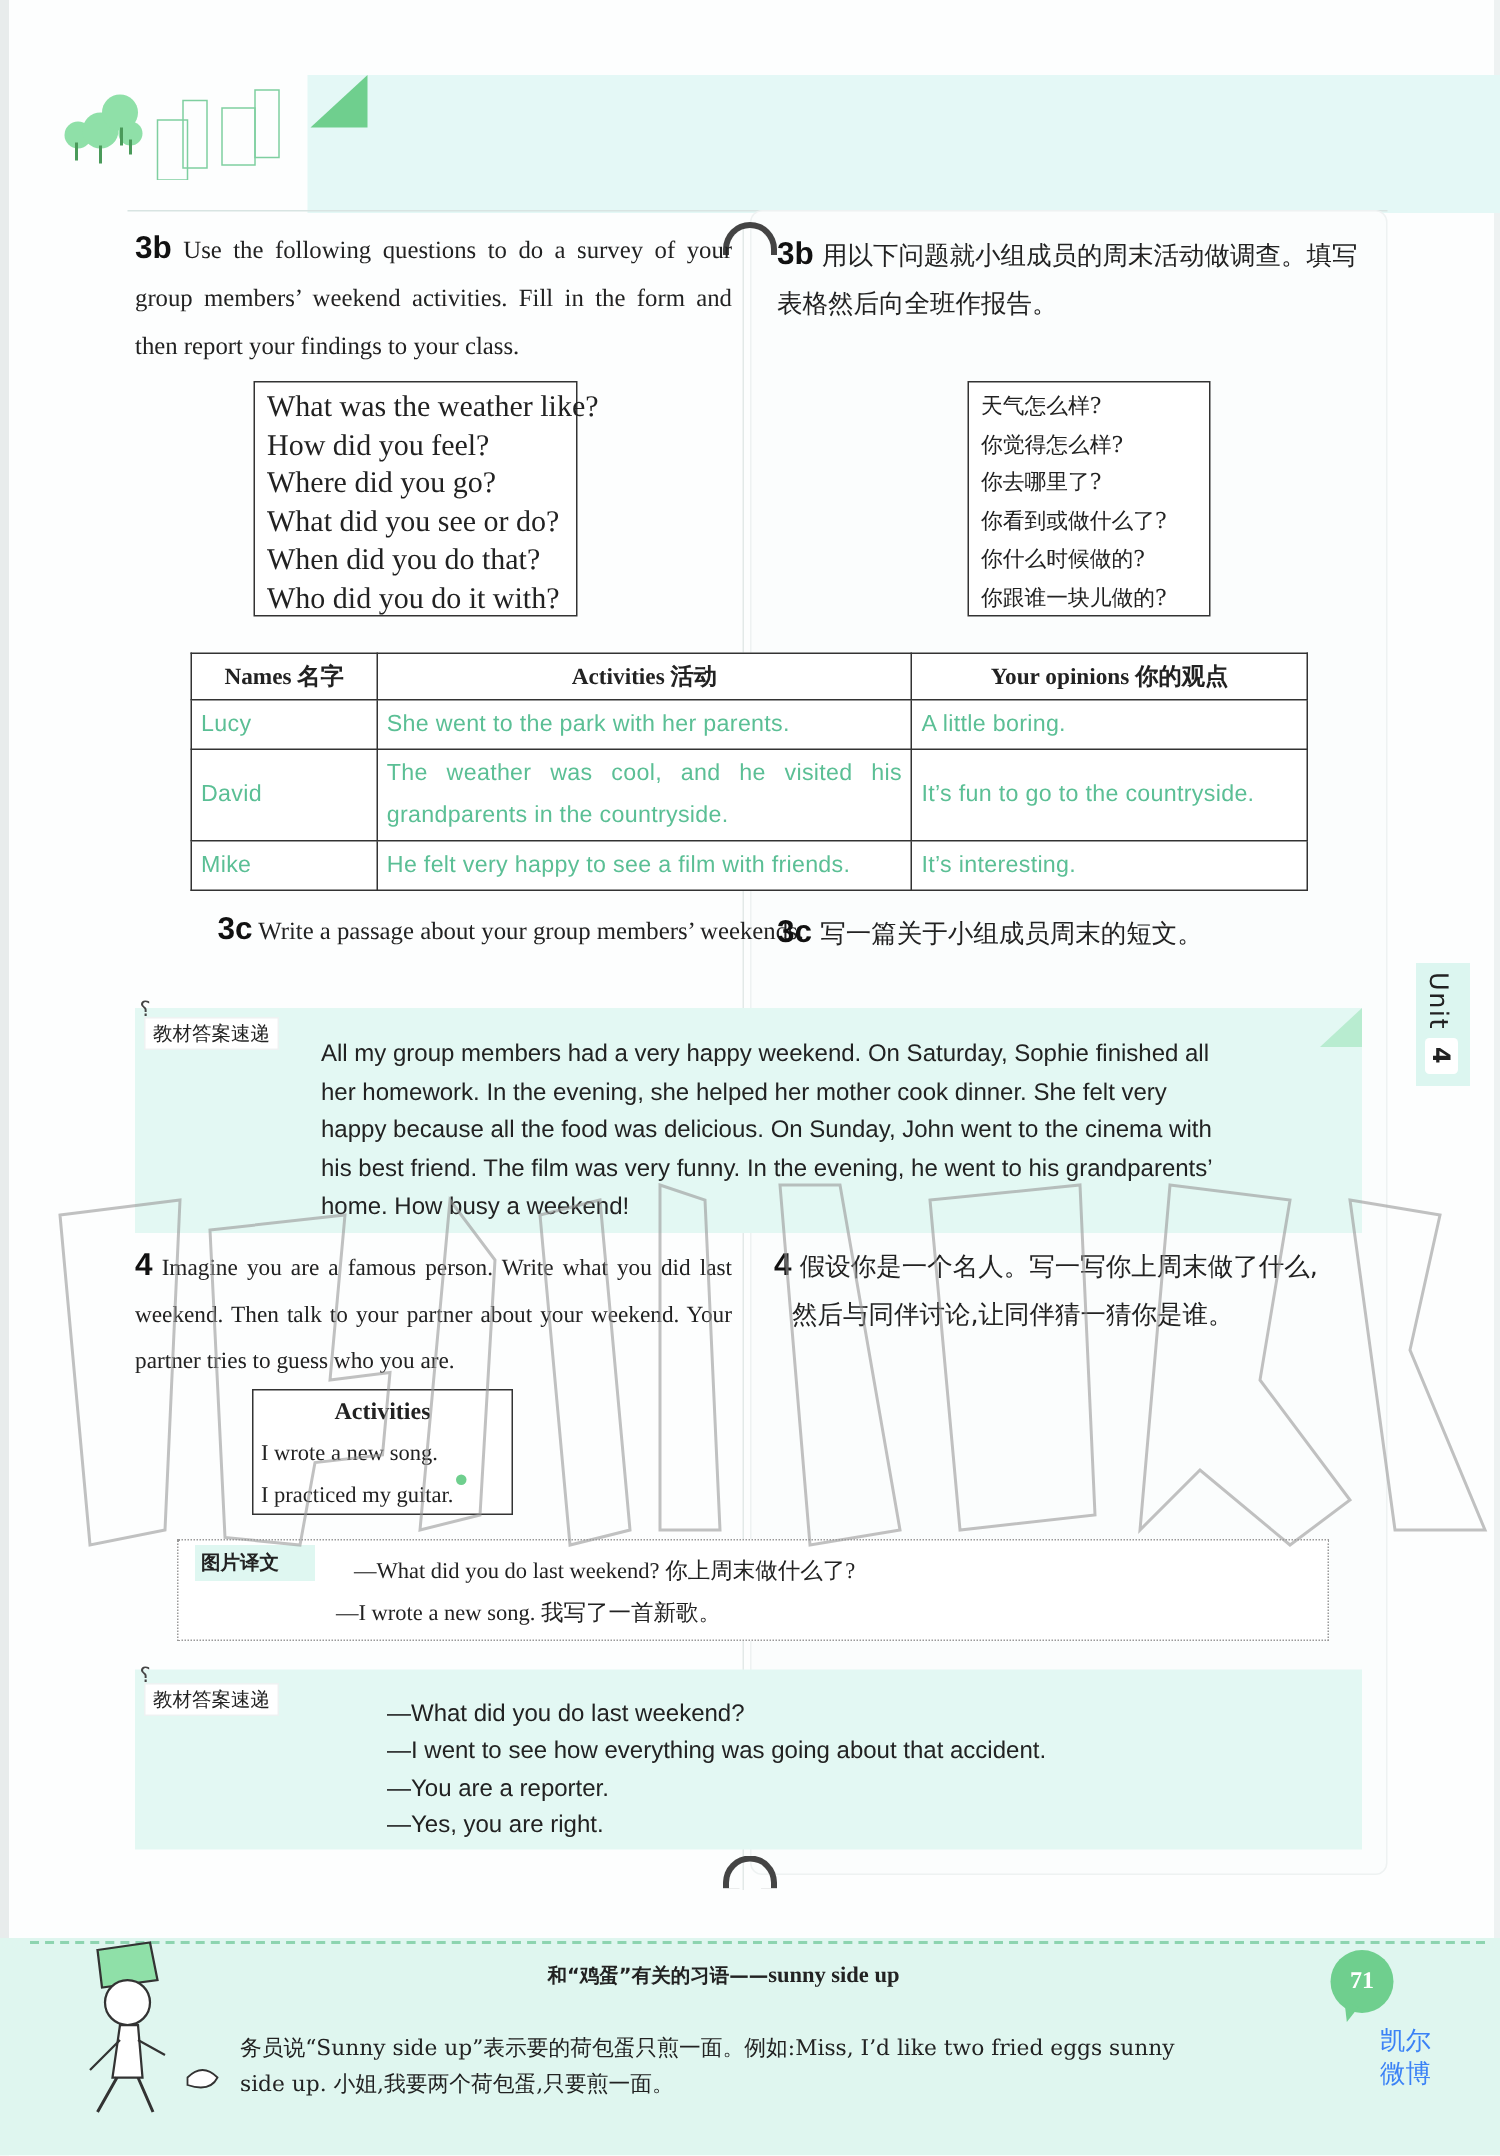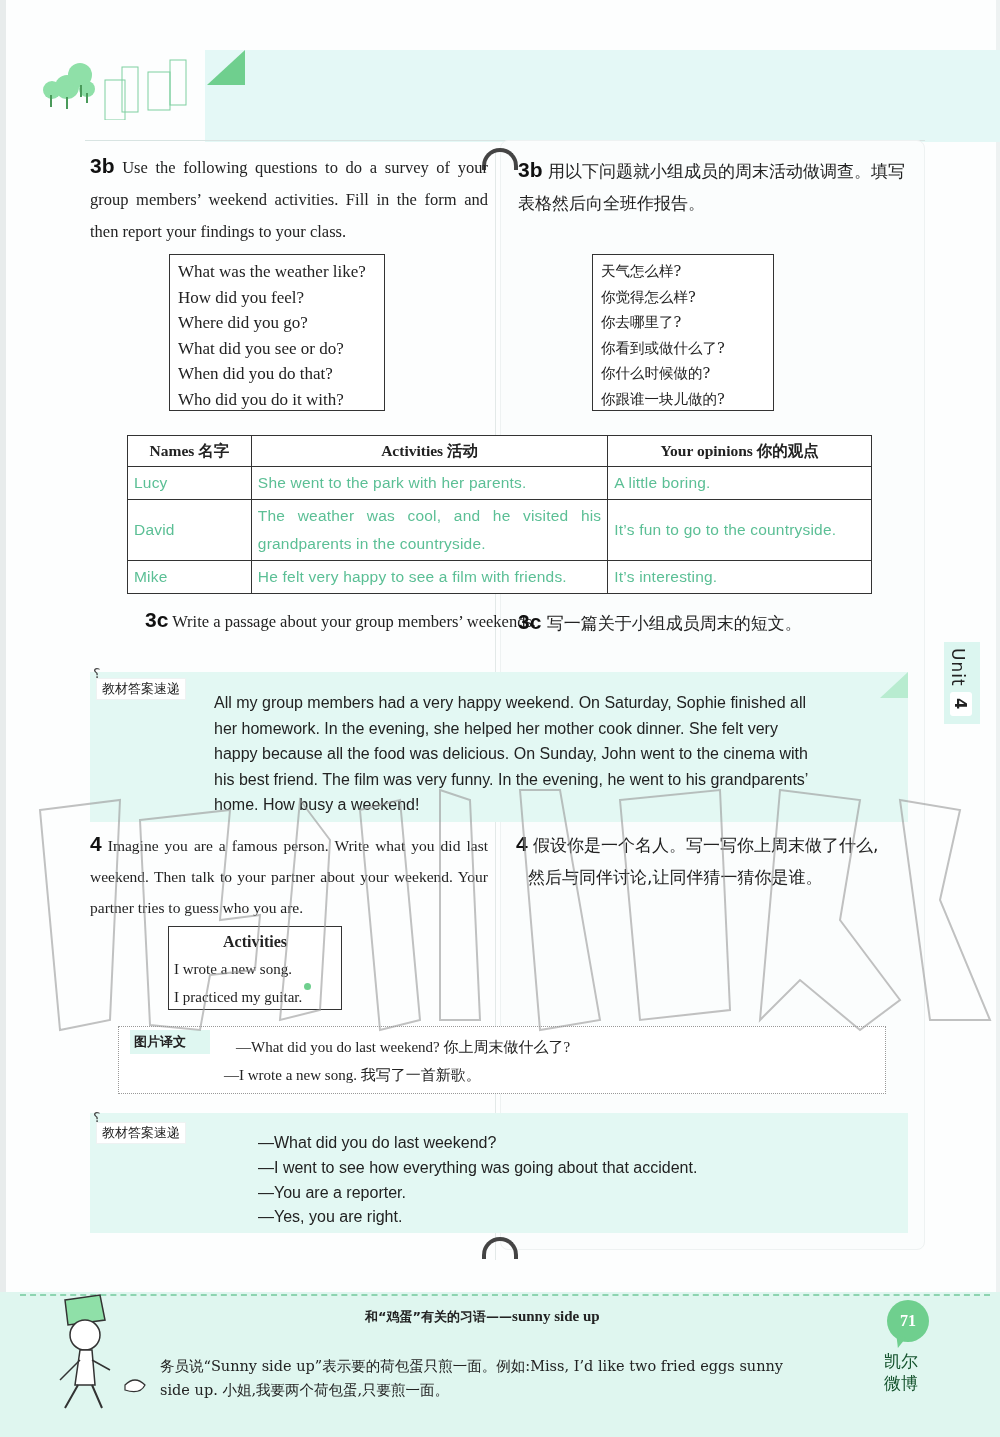--- a/index.html
+++ b/index.html
@@ -25,21 +25,21 @@
   .ring-icon { position: absolute; width: 36px; height: 22px; border: 4px solid #444; border-bottom: none;
     border-radius: 18px 18px 0 0; }
 
   
   .sec-num { font-family: "Liberation Sans", "DejaVu Sans", sans-serif; font-weight: bold; font-size: 21px; color: #111; }
   .en-para { position: absolute; font-size: 16.5px; line-height: 32px; text-align: justify; color: #222; }
   .zh-para { position: absolute; font-size: 17px; line-height: 32px; color: #222; font-family: "DejaVu Sans", sans-serif; }
 
   
   .qbox { position: absolute; border: 1.5px solid #333; background: #fff; padding: 4px 8px; }
-  .qbox .line { font-size: 17px; line-height: 25.6px; white-space: nowrap; }
+  .qbox .line { font-size: 20px; line-height: 25.6px; white-space: nowrap; }
   .qbox.zh .line { font-family: "DejaVu Serif", serif; font-size: 14.5px; }
 
   
   .survey { position: absolute; left: 127px; top: 435px; width: 745px; border-collapse: collapse; background: #fff; }
   .survey th, .survey td { border: 1.5px solid #333; padding: 2px 6px; }
   .survey th { font-weight: bold; font-size: 15.5px; height: 31px; }
   .survey td { color: #5bbf95; font-family: "Liberation Sans", "DejaVu Sans", sans-serif; font-size: 15.5px; letter-spacing: 0.2px; }
   .survey td.name { }
   .survey td.act { text-align: justify; line-height: 28px; }
 
@@ -76,21 +76,21 @@
   
   .footer-band { position: absolute; left: 0; top: 1292px; width: 1000px; height: 145px; background: #dff6ef; }
   .footer-dash { position: absolute; left: 20px; top: 1294px; width: 970px; border-top: 2px dashed #8dd4b0; }
   .footer-title { position: absolute; left: 365px; top: 1308px; font-family: "DejaVu Sans", sans-serif; font-weight: bold; font-size: 13px; white-space: nowrap; }
   .footer-title .en { font-family: "Liberation Serif", serif; font-size: 15px; }
   .footer-text { position: absolute; left: 160px; width: 700px; font-family: "DejaVu Serif", serif; font-size: 14.5px; line-height: 24px; white-space: nowrap; }
   .page-badge { position: absolute; left: 887px; top: 1300px; width: 42px; height: 42px; border-radius: 50%; background: #6fcf8e;
     color: #fff; font-weight: bold; font-size: 16px; text-align: center; line-height: 42px; font-family: "Liberation Serif", serif; }
   .page-badge-tail { position: absolute; left: 894px; top: 1336px; width: 0; height: 0; border-left: 6px solid transparent;
     border-right: 4px solid transparent; border-top: 12px solid #6fcf8e; transform: rotate(20deg); }
-  .brand { position: absolute; left: 884px; top: 1350px; font-family: "DejaVu Sans", sans-serif; font-size: 17px; line-height: 22px; color: #14532d; }
+  .brand { position: absolute; left: 920px; top: 1350px; font-family: "DejaVu Sans", sans-serif; font-size: 17px; line-height: 22px; color: #3b82f6; }
   .mascot { position: absolute; left: 40px; top: 1290px; width: 130px; height: 125px; }
 
   
   .watermark { position: absolute; left: 0; top: 780px; width: 1000px; height: 260px; pointer-events: none; }
 </style>
 </head>
 <body>
 
 <div class="page">
   <div class="page-edge"></div>
@@ -130,21 +130,21 @@
   </div>
 
   <div class="qbox" style="left:169px; top:254px; width:216px; height:157px;">
     <div class="line">What was the weather like?</div>
     <div class="line">How did you feel?</div>
     <div class="line">Where did you go?</div>
     <div class="line">What did you see or do?</div>
     <div class="line">When did you do that?</div>
     <div class="line">Who did you do it with?</div>
   </div>
-  <div class="qbox zh" style="left:592px; top:254px; width:182px; height:157px;">
+  <div class="qbox zh" style="left:645px; top:254px; width:162px; height:157px;">
     <div class="line">天气怎么样?</div>
     <div class="line">你觉得怎么样?</div>
     <div class="line">你去哪里了?</div>
     <div class="line">你看到或做什么了?</div>
     <div class="line">你什么时候做的?</div>
     <div class="line">你跟谁一块儿做的?</div>
   </div>
 
   <table class="survey">
     <colgroup>

